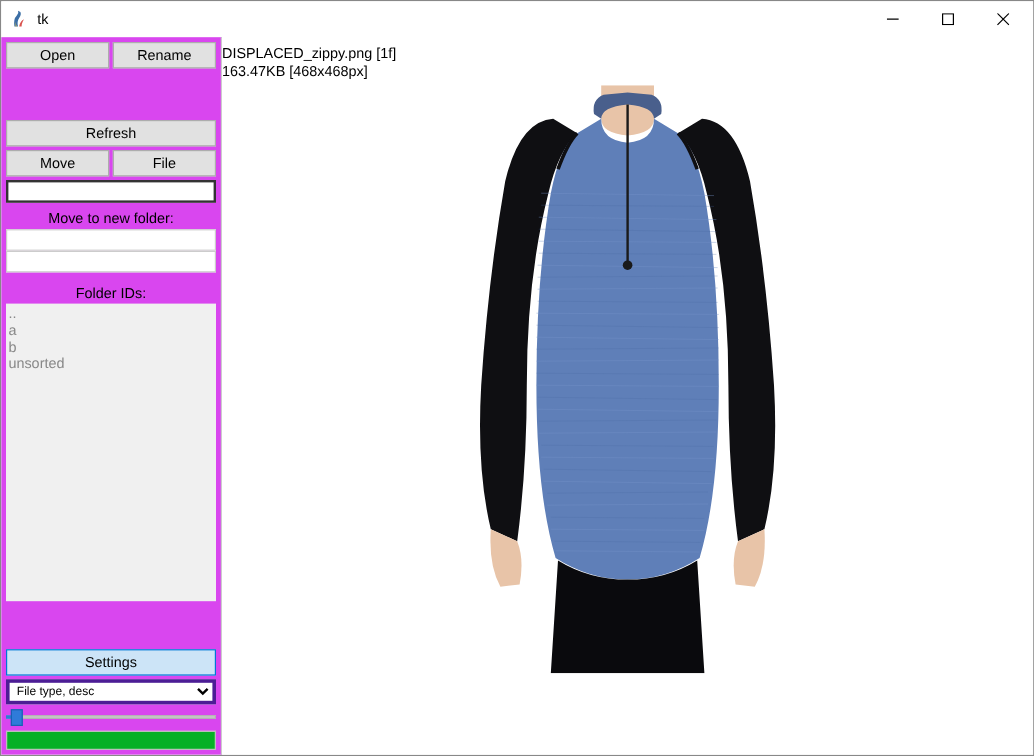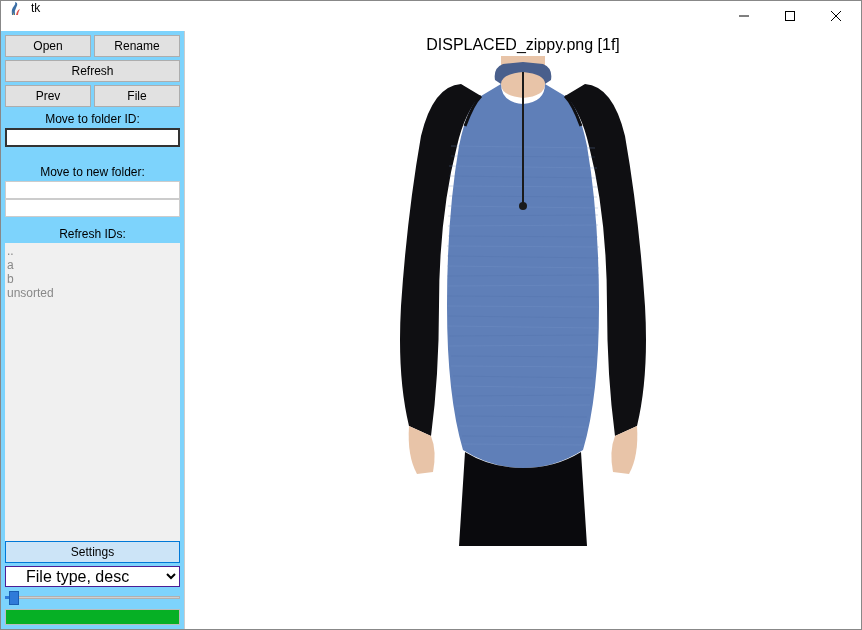--- a/index.html
+++ b/index.html
@@ -1,43 +1,43 @@
 <!DOCTYPE html>
 <html><head>
 <meta charset="utf-8">
 <style>
 * { box-sizing: border-box; margin: 0; padding: 0; }
 body { font-family: "Segoe UI", Tahoma, sans-serif; font-size: 12px; background: #fff; width: 862px; height: 630px; overflow: hidden; border: 1px solid #888; }
-.titlebar { height: 30px; background: #fff; display: flex; align-items: flex-start; padding: 0 2px 0 8px; }
+.titlebar { height: 30px; background: #fff; display: flex; align-items: center; padding: 0 2px 0 8px; }
 .titlebar .icon { width: 16px; height: 16px; margin-right: 6px; }
 .titlebar .title { flex: 0 0 auto; font-size: 12px; color: #000; }
 .titlebar .spacer { flex: 1; }
 .winbtn { width: 46px; height: 30px; display: flex; align-items: center; justify-content: center; cursor: default; }
 .winbtn svg { width: 10px; height: 10px; }
 .content { display: flex; height: calc(100% - 30px); }
-.sidebar { width: 184px; background: #7dd3fc; border-right: 1px solid #ccc; padding: 4px; display: flex; flex-direction: column; }
+.sidebar { width: 184px; background: #d946ef; border-right: 1px solid #ccc; padding: 4px; display: flex; flex-direction: column; }
 .row { display: flex; gap: 3px; margin-bottom: 3px; }
 .btn { flex: 1; background: #e1e1e1; border: 1px solid #adadad; padding: 3px 6px; font-size: 12px; text-align: center; cursor: default; font-family: inherit; }
-.btn.full { width: 100%; }
+.btn.full { width: 100%; margin-top: 40px; }
 .btn.selected { background: #cce4f7; border-color: #0078d7; }
 .lbl { text-align: center; font-size: 12px; padding: 2px 0; }
 .txtinput { width: 100%; height: 19px; border: 2px solid #333; background: #fff; font-size: 12px; padding: 0 2px; font-family: inherit; }
 .txtinput.plain { border: 1px solid #ccc; height: 18px; }
 .folderlist { flex: 1; background: #f0f0f0; color: #888; font-size: 12px; line-height: 14px; padding: 1px 2px; overflow: hidden; }
 .folderlist div { white-space: nowrap; }
 .bottom { margin-top: auto; }
-.select { width: 100%; height: 21px; border: 1px solid #4c1d95; background: #fff; font-size: 16px; font-family: inherit; padding: 0 16px; }
+.select { width: 100%; height: 21px; border: 3px solid #4c1d95; background: #fff; font-size: 10px; font-family: inherit; padding: 0 2px; }
 .slider-wrap { position: relative; width: 100%; height: 16px; margin-top: 3px; }
 .slider-track { position: absolute; left: 0; right: 0; top: 6px; height: 3px; background: #d0d0d0; border: 1px solid #b0b0b0; }
 .slider-fill { position: absolute; left: 0; top: 6px; height: 3px; background: #2f7bd9; width: 8px; }
 .slider-thumb { position: absolute; left: 4px; top: 1px; width: 10px; height: 14px; background: #2f7bd9; border: 1px solid #1a5fb4; }
 .progress { width: 100%; height: 16px; background: #e6e6e6; border: 1px solid #bcbcbc; margin-top: 3px; position: relative; }
 .progress-fill { position: absolute; left: 0; top: 0; bottom: 0; width: 100%; background: #06b025; }
 .main { flex: 1; background: #fff; position: relative; overflow: hidden; }
-.imginfo { text-align: center; font-size: 16px; padding-top: 6px; line-height: 15px; }
+.imginfo { font-size: 12px; padding-top: 6px; line-height: 15px; }
 .imgwrap { display: flex; justify-content: center; margin-top: 4px; }
 </style>
 </head>
 <body>
 
 <div class="titlebar">
   <span class="icon">
     <svg viewBox="0 0 16 16">
         <path d="M3 14 Q2 8 5 5 Q7 3 6 1 L8 2 Q9 4 7 7 Q5 10 6 14 Z" fill="#3b6ea5"></path>
         <path d="M7 14 Q8 9 11 8 L10 10 Q9 12 9 14 Z" fill="#d9534f"></path>
@@ -67,29 +67,28 @@
 <div class="content">
   <div class="sidebar">
     <div class="row">
       <button class="btn">Open</button>
       <button class="btn">Rename</button>
     </div>
     <div class="row">
       <button class="btn full">Refresh</button>
     </div>
     <div class="row">
-      <button class="btn">Prev</button>
+      <button class="btn">Move</button>
       <button class="btn">File</button>
     </div>
-    <div class="lbl">Move to folder ID:</div>
     <input class="txtinput" value="" style="">
-    <div class="lbl" style="margin-top:16px;">Move to new folder:</div>
+    <div class="lbl" style="margin-top:4px;">Move to new folder:</div>
     <input class="txtinput plain" value="" style="">
     <input class="txtinput plain" style="">
-    <div class="lbl" style="margin-top:8px;">Refresh IDs:</div>
+    <div class="lbl" style="margin-top:8px;">Folder IDs:</div>
     <div class="folderlist">
       <div>..</div>
       <div>a</div>
       <div>b</div>
       <div>unsorted</div>
     </div>
     <div class="bottom">
       <button class="btn full selected" style="margin-bottom:3px;">Settings</button>
       <select class="select">
         <option>File type, desc</option>
@@ -101,20 +100,21 @@
       </div>
       <div class="progress">
         <div class="progress-fill"></div>
       </div>
     </div>
   </div>
 
   <div class="main">
     <div class="imginfo">
       <div>DISPLACED_zippy.png [1f]</div>
+      <div>163.47KB [468x468px]</div>
     </div>
     <div class="imgwrap">
       <svg width="300" height="490" viewBox="0 0 300 490">
         <rect x="0" y="0" width="300" height="490" fill="#ffffff"></rect>
 
         <path d="M128 0 L172 0 L172 28 Q172 40 150 42 Q128 40 128 28 Z" fill="#e8c4a8"></path>
 
         <path d="M88 28 Q60 30 48 80 Q34 160 28 250 Q24 320 36 370 L58 380 Q66 320 66 250 Q66 160 84 90 Q92 55 108 40 Z" fill="#0f0f12"></path>
 
         <path d="M212 28 Q240 30 252 80 Q266 160 272 250 Q276 320 264 370 L242 380 Q234 320 234 250 Q234 160 216 90 Q208 55 192 40 Z" fill="#0f0f12"></path>

